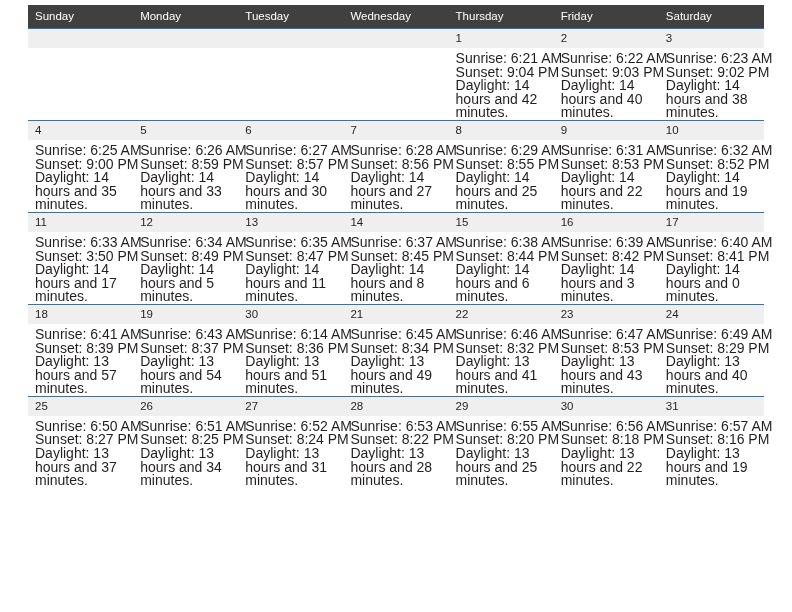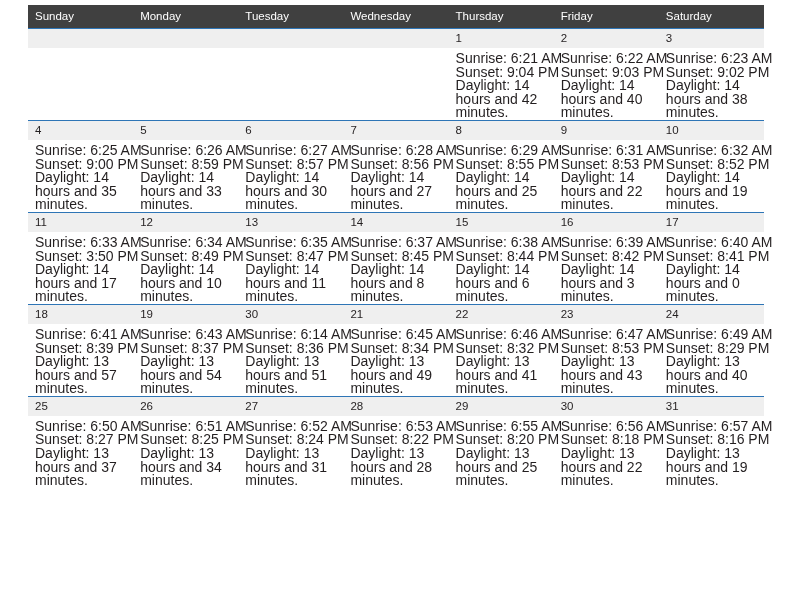--- a/index.html
+++ b/index.html
@@ -257,21 +257,21 @@
               <div>Sunrise: 6:33 AM</div>
               <div>Sunset: 3:50 PM</div>
               <div class="daylight-line">Daylight: 14 hours and 17 minutes.</div>
             </div>
           </td>
           <td class="day-cell">
             <div class="daynum">12</div>
             <div class="dayinfo">
               <div>Sunrise: 6:34 AM</div>
               <div>Sunset: 8:49 PM</div>
-              <div class="daylight-line">Daylight: 14 hours and 10 minutes.</div>
+              <div class="daylight-line">Daylight: 14 hours and 5 minutes.</div>
             </div>
           </td>
           <td class="day-cell">
             <div class="daynum">13</div>
             <div class="dayinfo">
               <div>Sunrise: 6:35 AM</div>
               <div>Sunset: 8:47 PM</div>
               <div class="daylight-line">Daylight: 14 hours and 11 minutes.</div>
             </div>
           </td>

